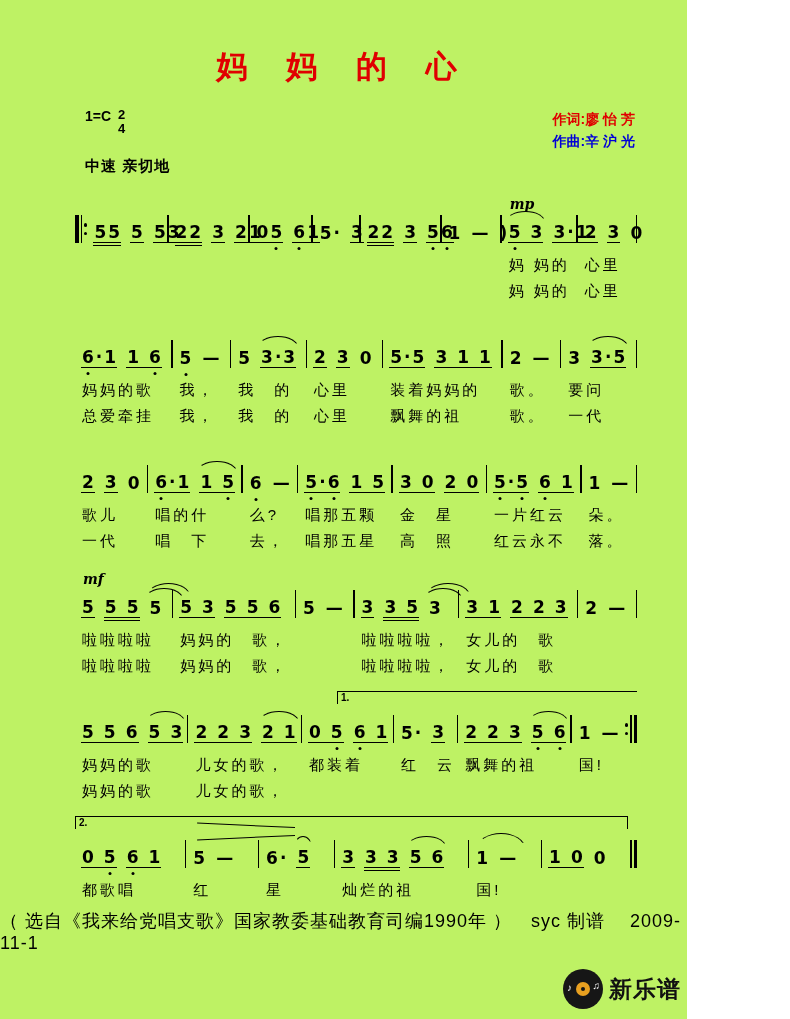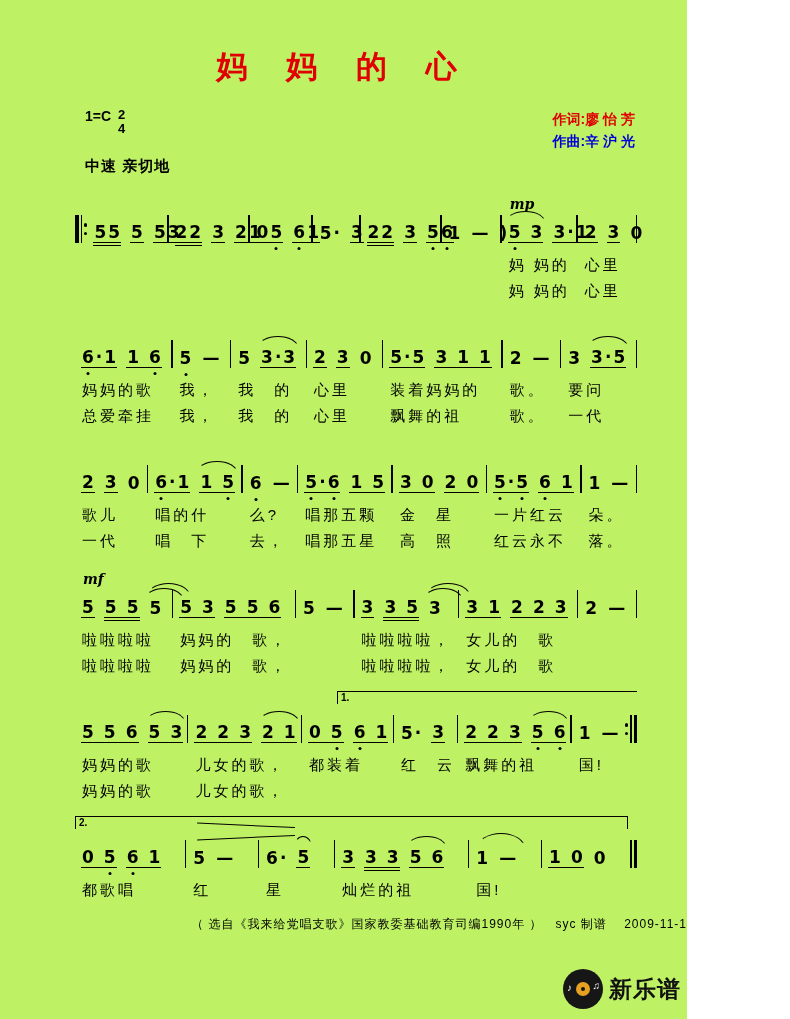--- a/index.html
+++ b/index.html
@@ -59,21 +59,21 @@
   .bar .thin{width:1.4px;height:28px;background:#000;}
   .bar .thick{width:3.5px;height:28px;background:#000;}
   .bar .dots{display:flex;flex-direction:column;justify-content:center;gap:5px;height:28px;}
   .bar .dots i{width:3.5px;height:3.5px;border-radius:50%;background:#000;display:block;}
   .volta{position:absolute;top:-6px;height:12px;border-top:1.4px solid #000;
          border-left:1.4px solid #000;}
   .volta span{position:absolute;left:3px;top:0px;font-size:10px;font-weight:bold;}
   .volta.open-right{border-right:none;}
   .volta.closed{border-right:1.4px solid #000;}
 
-  .footer{margin-top:16px;text-align:right;font-size:12px;letter-spacing:1px;}
+  .footer{margin-top:9px;text-align:left;font-size:18px;letter-spacing:1px;}
   .logo{position:absolute;right:6px;bottom:10px;display:flex;align-items:center;gap:6px;}
   .disc{position:relative;width:40px;height:40px;border-radius:50%;background:#161616;}
   .disc .label{position:absolute;left:50%;top:50%;width:14px;height:14px;border-radius:50%;
                background:#e8a020;transform:translate(-50%,-50%);}
   .disc .hole{position:absolute;left:50%;top:50%;width:4px;height:4px;border-radius:50%;
               background:#161616;transform:translate(-50%,-50%);}
   .disc .note{position:absolute;color:#fff;font-size:10px;line-height:1;}
   .disc .n1{left:4px;top:14px;}
   .disc .n2{right:3px;top:12px;}
   .logo-text{font-size:23px;font-weight:bold;letter-spacing:1px;color:#111;}

